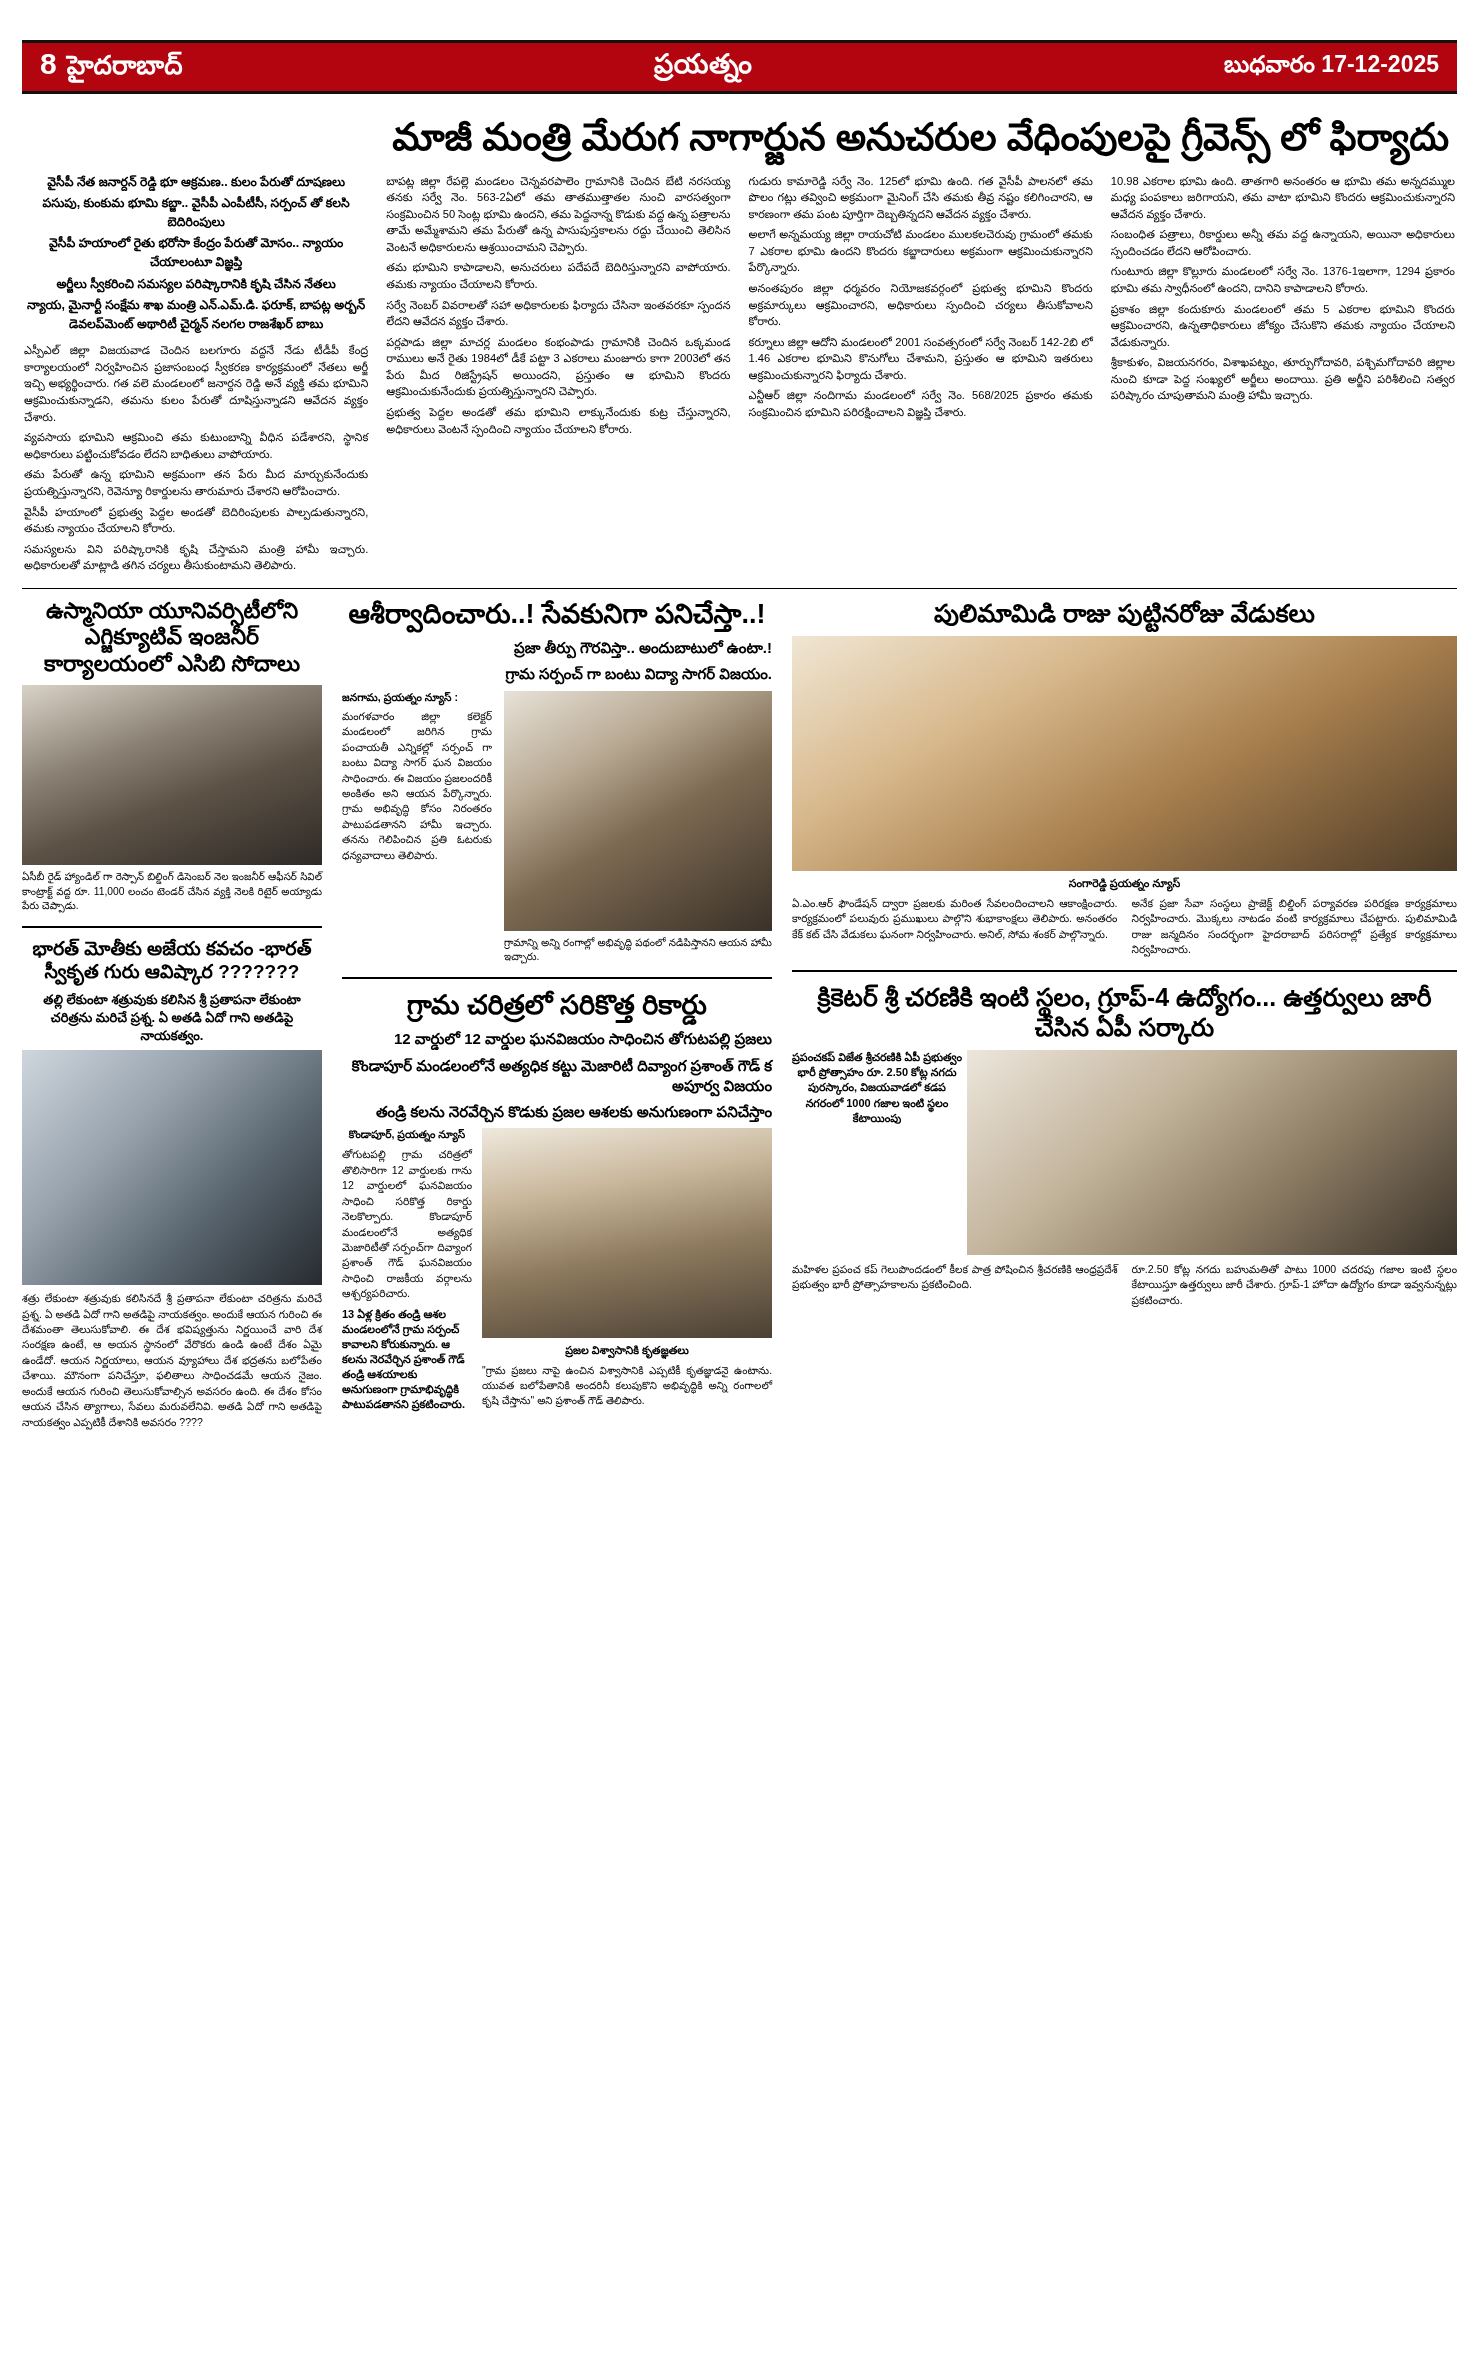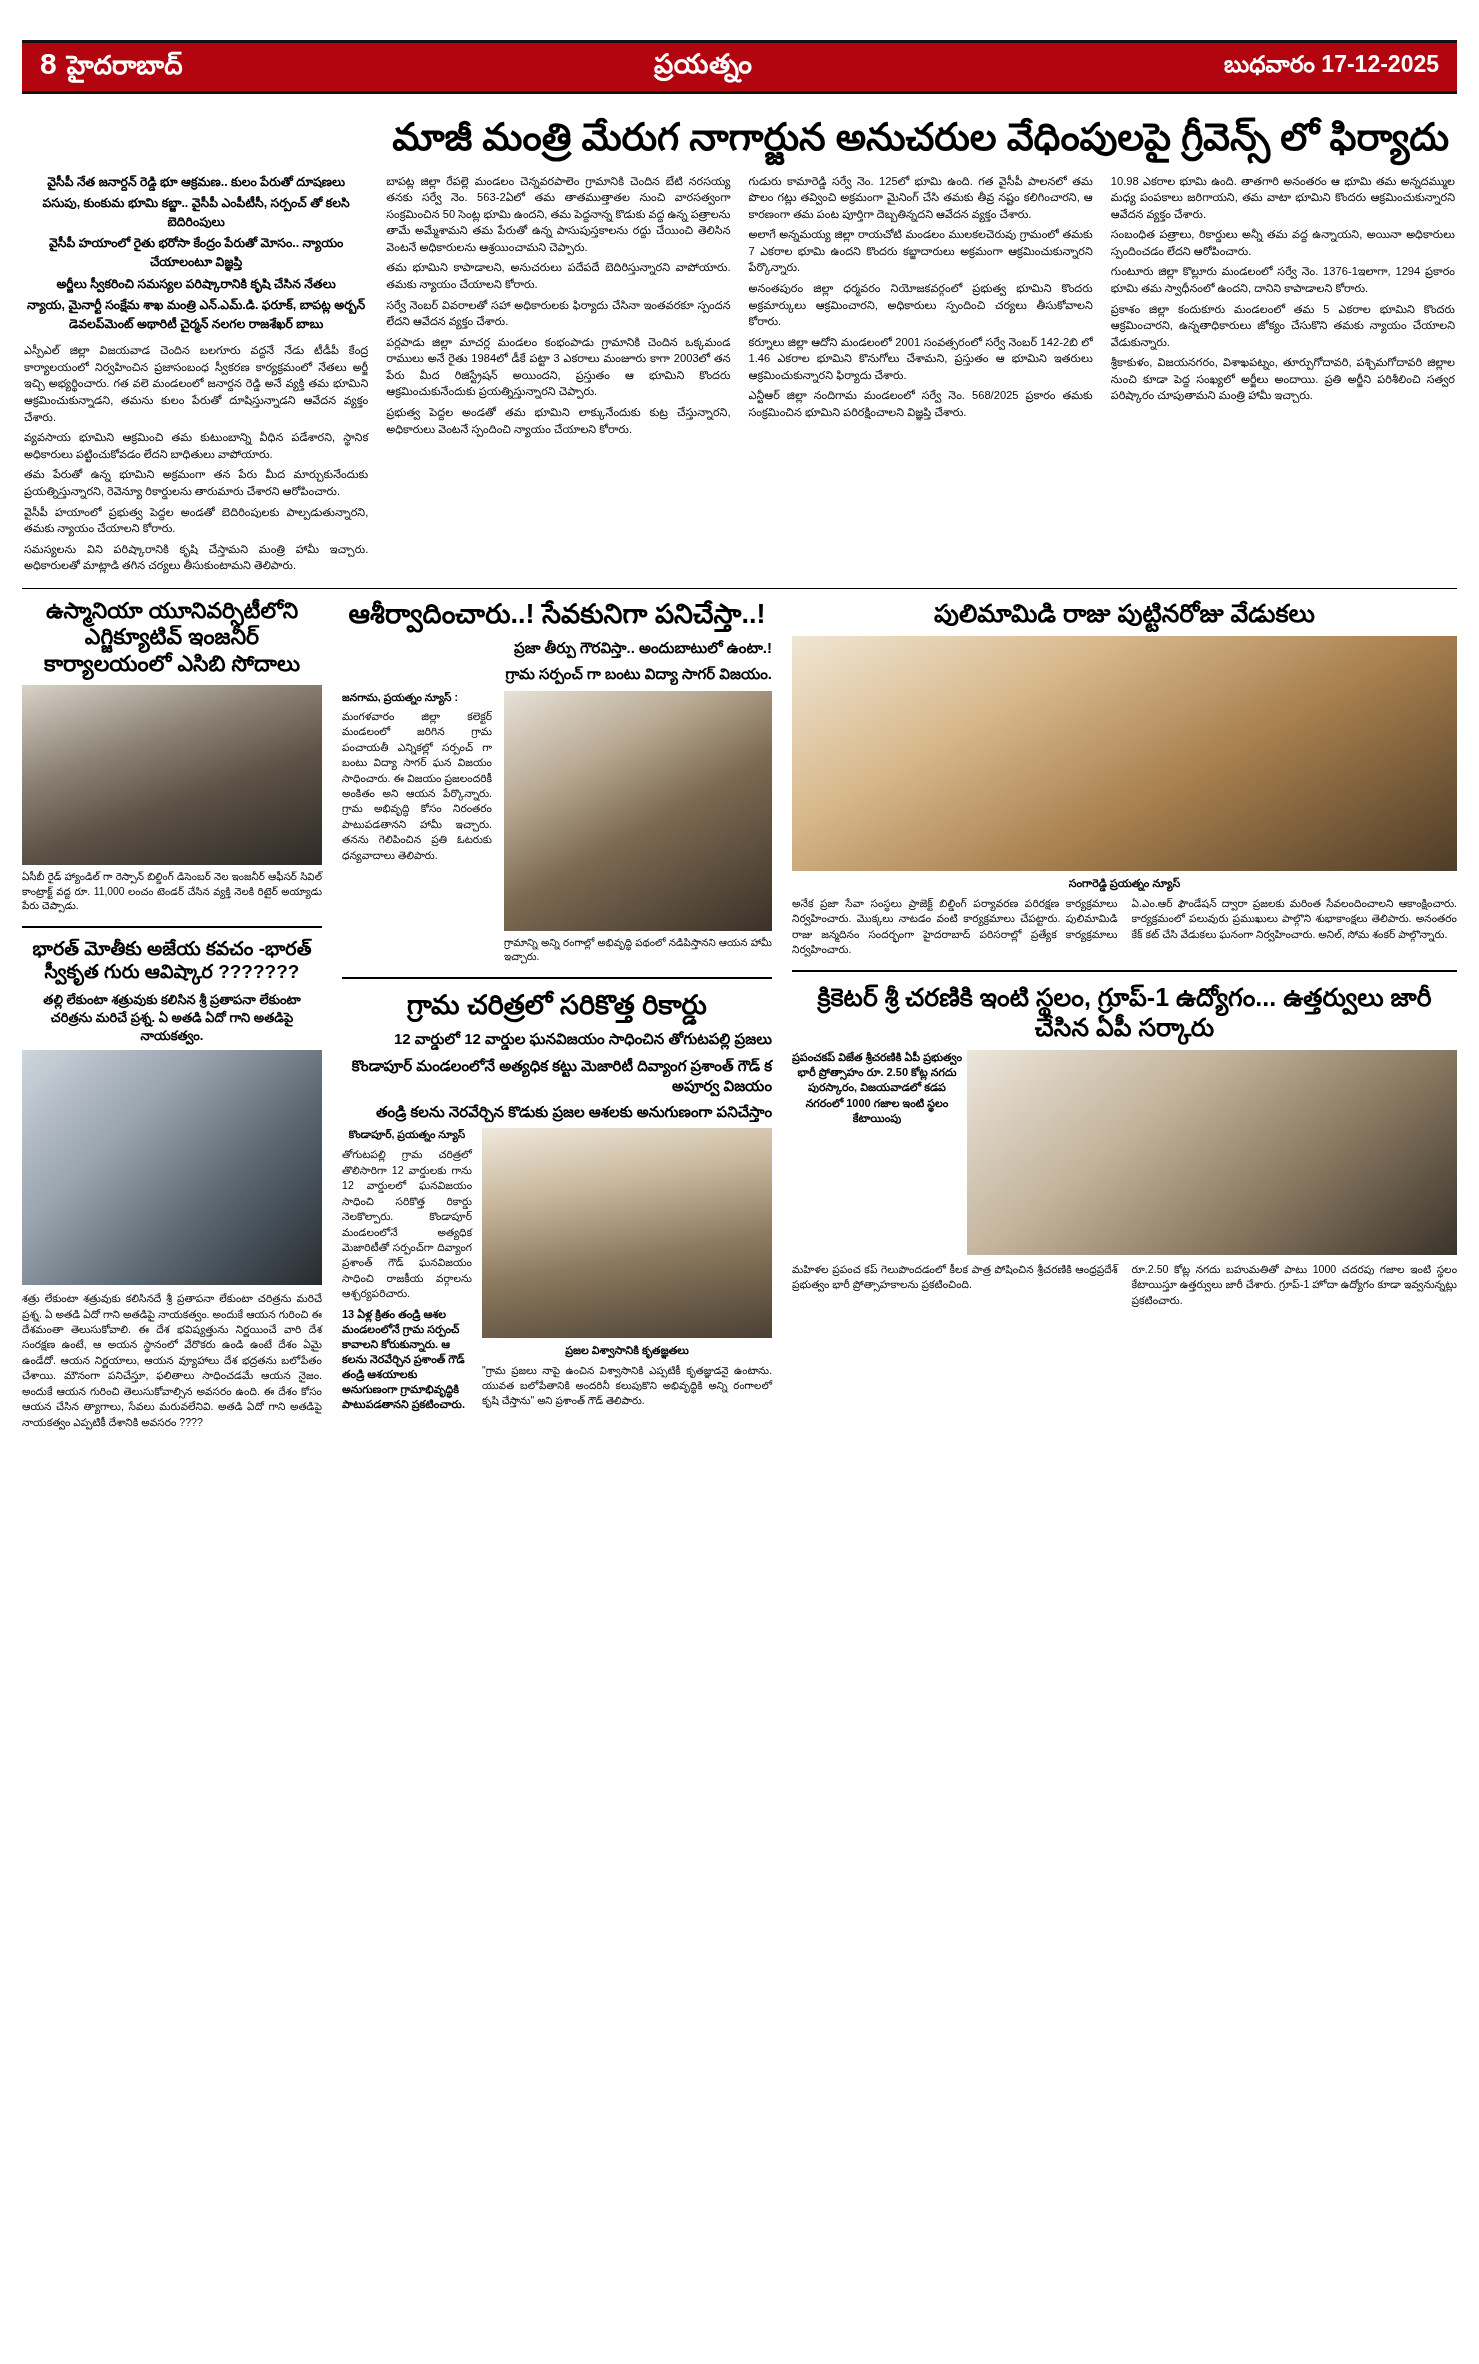--- a/index.html
+++ b/index.html
@@ -215,29 +215,29 @@
       </div>
     </div>
 
     <div>
 
       <div class="stack">
         <div class="sec-title s3">పులిమామిడి రాజు పుట్టినరోజు వేడుకలు</div>
         <div class="photo ph-e" style="height:235px"></div>
         <div class="bold center" style="font-size:11px;margin:6px 0 4px">సంగారెడ్డి ప్రయత్నం న్యూస్</div>
         <div style="display:flex;gap:14px">
+          <div class="one-col" style="flex:1">ఏ.ఎం.ఆర్ ఫౌండేషన్ ద్వారా ప్రజలకు మరింత సేవలందించాలని ఆకాంక్షించారు. కార్యక్రమంలో పలువురు ప్రముఖులు పాల్గొని శుభాకాంక్షలు తెలిపారు. అనంతరం కేక్ కట్ చేసి వేడుకలు ఘనంగా నిర్వహించారు. అనిల్, సోమ శంకర్ పాల్గొన్నారు.</div>
           <div class="one-col" style="flex:1">అనేక ప్రజా సేవా సంస్థలు ప్రాజెక్ట్ బిల్డింగ్ పర్యావరణ పరిరక్షణ కార్యక్రమాలు నిర్వహించారు. మొక్కలు నాటడం వంటి కార్యక్రమాలు చేపట్టారు. పులిమామిడి రాజు జన్మదినం సందర్భంగా హైదరాబాద్ పరిసరాల్లో ప్రత్యేక కార్యక్రమాలు నిర్వహించారు.</div>
-          <div class="one-col" style="flex:1">ఏ.ఎం.ఆర్ ఫౌండేషన్ ద్వారా ప్రజలకు మరింత సేవలందించాలని ఆకాంక్షించారు. కార్యక్రమంలో పలువురు ప్రముఖులు పాల్గొని శుభాకాంక్షలు తెలిపారు. అనంతరం కేక్ కట్ చేసి వేడుకలు ఘనంగా నిర్వహించారు. అనిల్, సోమ శంకర్ పాల్గొన్నారు.</div>
         </div>
       </div>
 
       <div class="hr-blk"></div>
 
       <div class="stack">
-        <div class="sec-title s3">క్రికెటర్ శ్రీ చరణికి ఇంటి స్థలం, గ్రూప్-1 ఉద్యోగం... ఉత్తర్వులు జారీ చేసిన ఏపీ సర్కారు</div>
+        <div class="sec-title s3">క్రికెటర్ శ్రీ చరణికి ఇంటి స్థలం, గ్రూప్-4 ఉద్యోగం... ఉత్తర్వులు జారీ చేసిన ఏపీ సర్కారు</div>
         <div style="display:flex;gap:5px;margin-top:6px">
           <div style="flex:0 0 170px">
             <div class="bold center" style="font-size:11px;line-height:1.4">ప్రపంచకప్ విజేత శ్రీచరణికి ఏపీ ప్రభుత్వం భారీ ప్రోత్సాహం రూ. 2.50 కోట్ల నగదు పురస్కారం, విజయవాడలో కడప నగరంలో 1000 గజాల ఇంటి స్థలం కేటాయింపు</div>
           </div>
           <div style="flex:1">
             <div class="photo ph-f" style="height:205px"></div>
           </div>
         </div>
         <div style="display:flex;gap:14px;margin-top:7px">
           <div class="one-col" style="flex:1">మహిళల ప్రపంచ కప్ గెలుపొందడంలో కీలక పాత్ర పోషించిన శ్రీచరణికి ఆంధ్రప్రదేశ్ ప్రభుత్వం భారీ ప్రోత్సాహకాలను ప్రకటించింది.</div>

